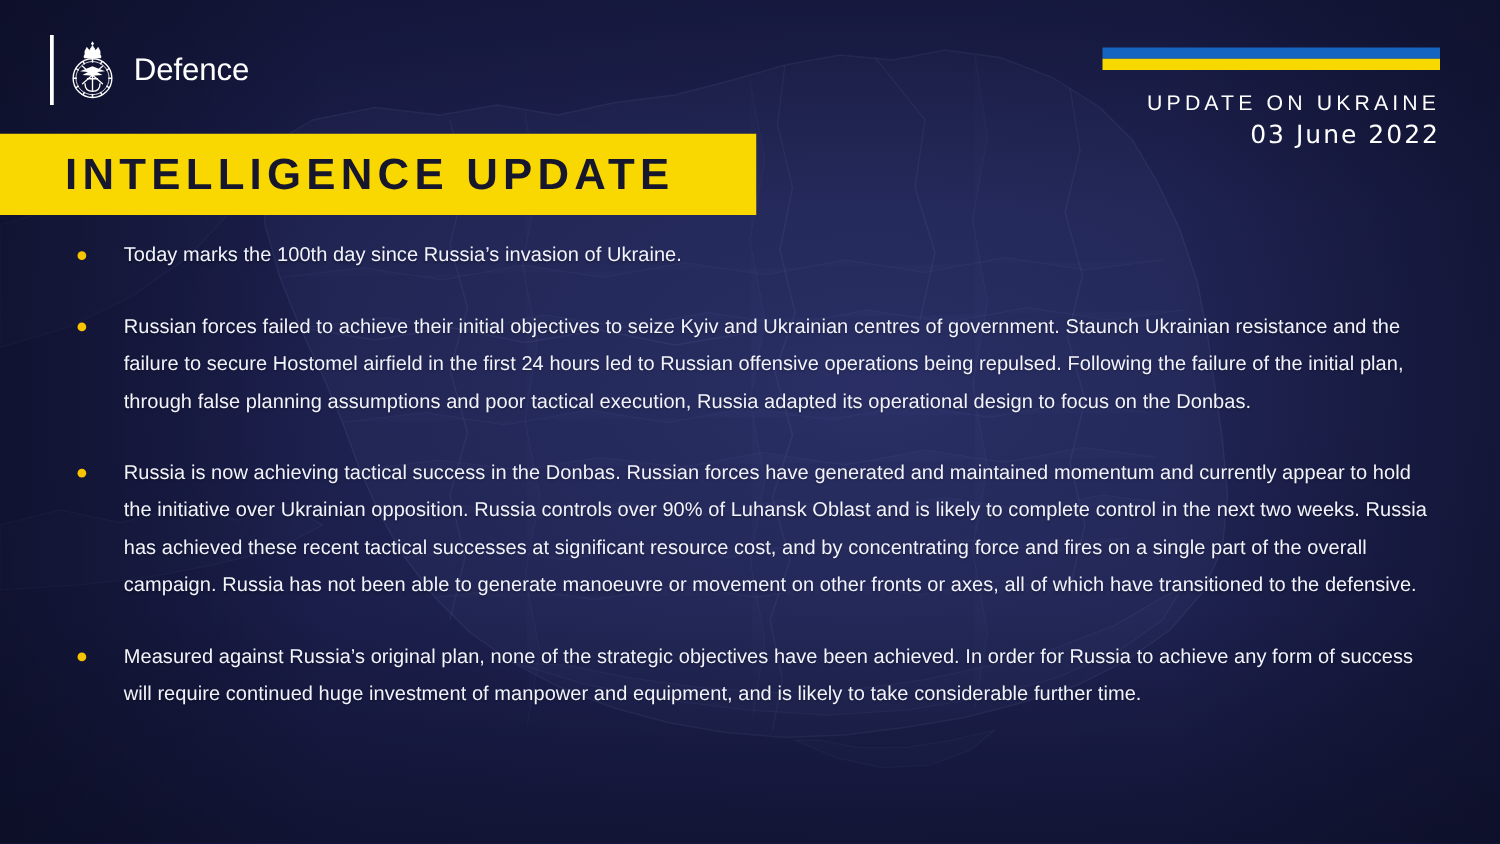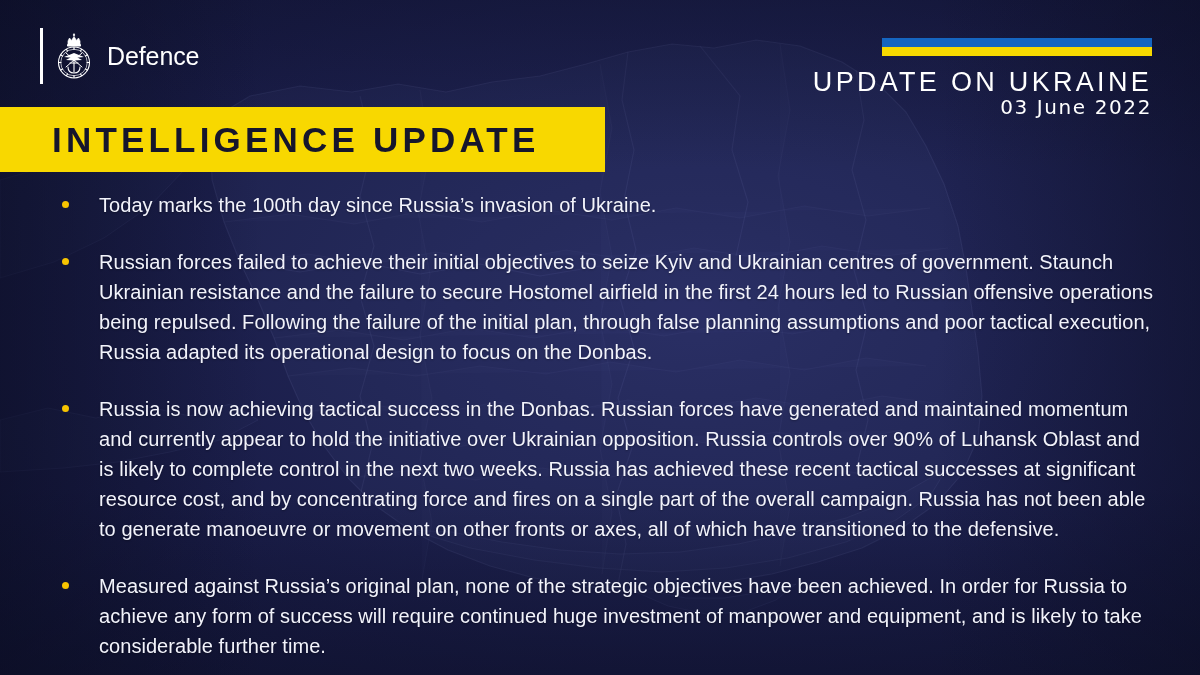--- a/index.html
+++ b/index.html
@@ -88,21 +88,21 @@
 
   .update-title-block {
     position: absolute;
     right: 48px;
     top: 70px;
     width: 400px;
     text-align: right;
     color: #ffffff;
   }
   .update-title {
-    font-size: 27px;
+    font-size: 17px;
     letter-spacing: 3.3px;
     font-weight: 400;
     line-height: 25px;
     white-space: nowrap;
   }
   .update-date {
     font-size: 20px;
     letter-spacing: 1.6px;
     line-height: 24px;
     font-family: "DejaVu Sans", sans-serif;
@@ -146,21 +146,21 @@
     flex: 0 0 auto;
     width: 7px;
     height: 7px;
     border-radius: 50%;
     background: #f7c400;
     margin-top: 11px;
     margin-right: 30px;
   }
   .bullet-text {
     color: #f2f3fb;
-    font-size: 20px;
+    font-size: 16px;
     line-height: 30px;
     font-weight: 400;
     letter-spacing: 0.05px;
     text-shadow: 0 1px 2px rgba(0,0,0,0.30);
   }
 </style>
 </head>
 <body>
 
 <div id="slide">

